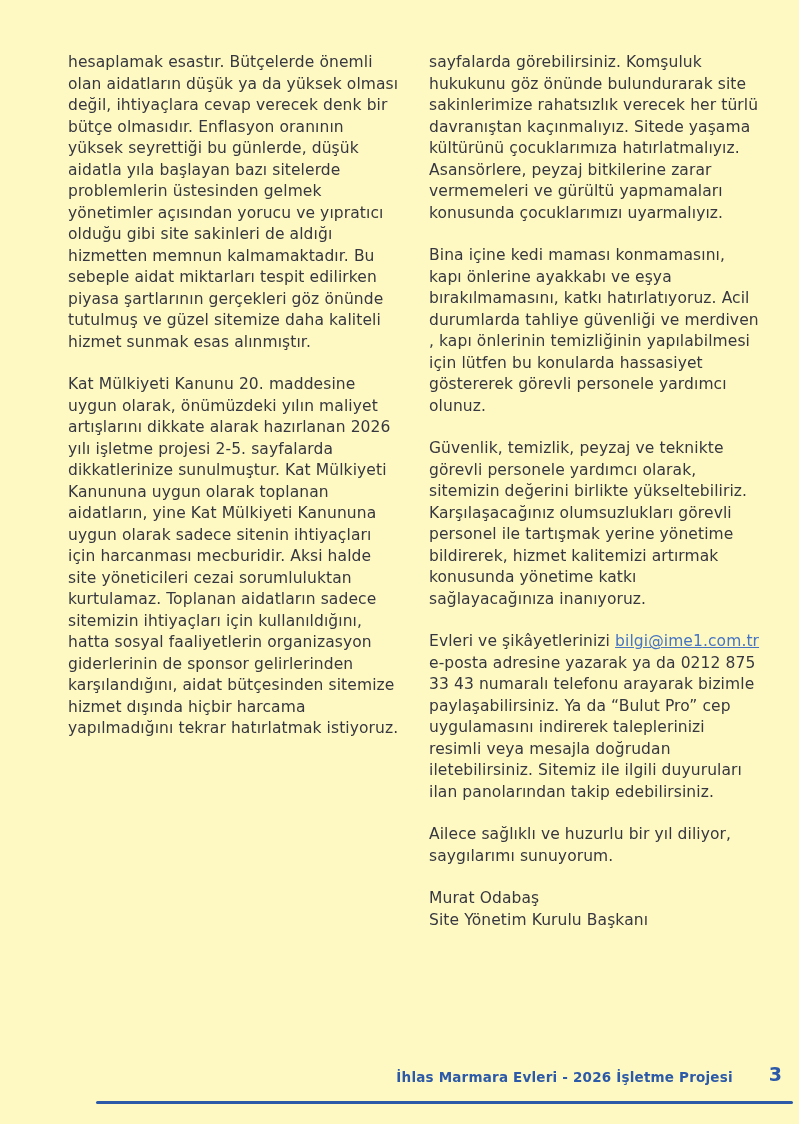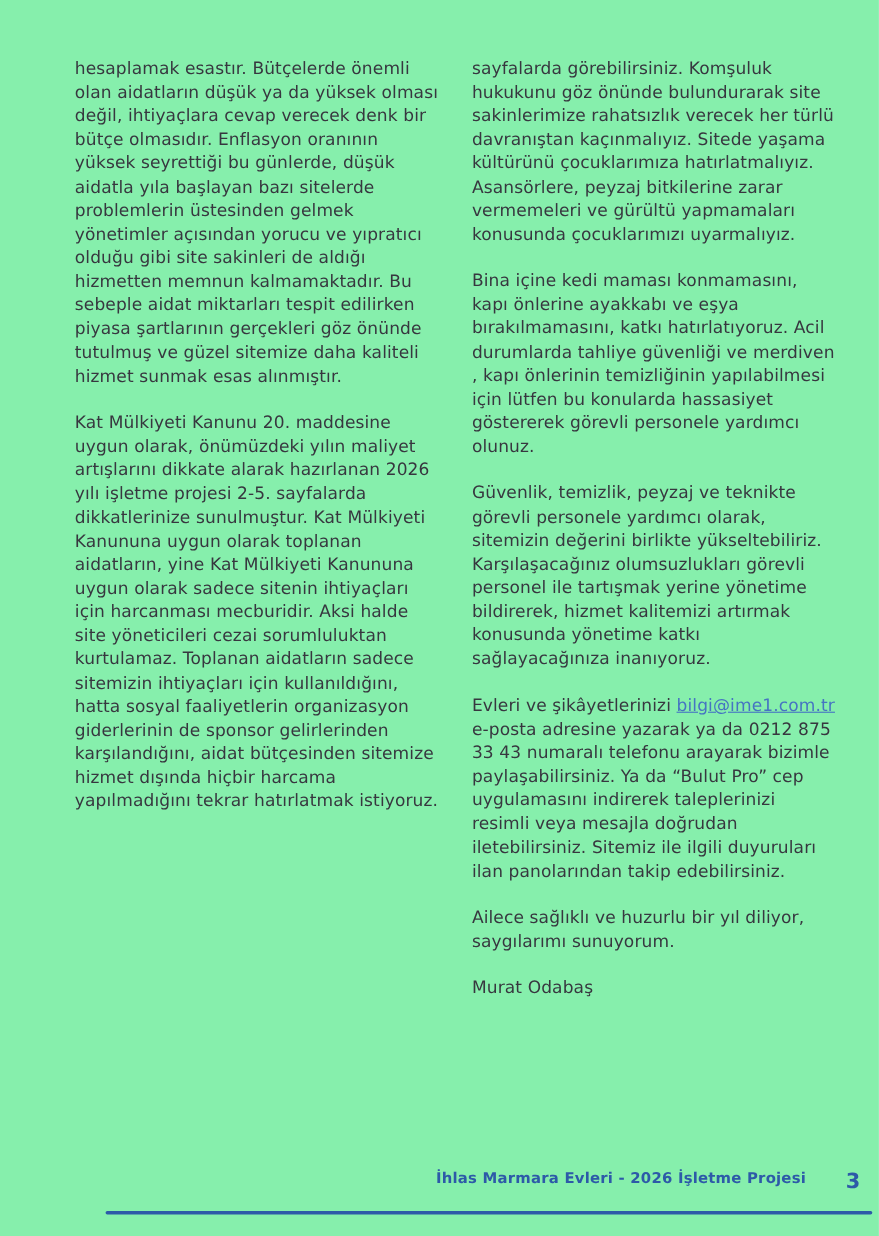--- a/index.html
+++ b/index.html
@@ -11,21 +11,21 @@
     width: 799px;
     height: 1124px;
     position: relative;
     overflow: hidden;
     font-family: "DejaVu Sans", sans-serif;
     color: #37373f;
   }
   .page {
     position: absolute;
     inset: 0;
-    background: #86efac;
+    background: #fef9c3;
   }
   .columns {
     position: absolute;
     top: 52px;
     left: 68px;
     display: flex;
     gap: 28px;
   }
   .column {
     width: 333px;
@@ -43,21 +43,21 @@
     margin-top: 16px;
   }
   .signature div {
     line-height: 21.5px;
   }
   .footer {
     position: absolute;
     top: 1063px;
     right: 17px;
     display: flex;
-    align-items: flex-start;
+    align-items: flex-end;
     gap: 36px;
   }
   .footer-title {
     font-size: 13.5px;
     font-weight: bold;
     color: #2d5aa8;
     letter-spacing: 0.2px;
   }
   .footer-page {
     font-size: 19px;
@@ -87,20 +87,21 @@
     </div>
 
     <div class="column">
       <p>sayfalarda görebilirsiniz. Komşuluk hukukunu göz önünde bulundurarak site sakinlerimize rahatsızlık verecek her türlü davranıştan kaçınmalıyız. Sitede yaşama kültürünü çocuklarımıza hatırlatmalıyız. Asansörlere, peyzaj bitkilerine zarar vermemeleri ve gürültü yapmamaları konusunda çocuklarımızı uyarmalıyız.</p>
       <p>Bina içine kedi maması konmamasını, kapı önlerine ayakkabı ve eşya bırakılmamasını, katkı hatırlatıyoruz. Acil durumlarda tahliye güvenliği ve merdiven , kapı önlerinin temizliğinin yapılabilmesi için lütfen bu konularda hassasiyet göstererek görevli personele yardımcı olunuz.</p>
       <p>Güvenlik, temizlik, peyzaj ve teknikte görevli personele yardımcı olarak, sitemizin değerini birlikte yükseltebiliriz. Karşılaşacağınız olumsuzlukları görevli personel ile tartışmak yerine yönetime bildirerek, hizmet kalitemizi artırmak konusunda yönetime katkı sağlayacağınıza inanıyoruz.</p>
       <p><span>Evleri ve şikâyetlerinizi </span><a class="link">bilgi@ime1.com.tr</a><span> e-posta adresine yazarak ya da 0212 875 33 43 numaralı telefonu arayarak bizimle paylaşabilirsiniz. Ya da “Bulut Pro” cep uygulamasını indirerek taleplerinizi resimli veya mesajla doğrudan iletebilirsiniz. Sitemiz ile ilgili duyuruları ilan panolarından takip edebilirsiniz.</span></p>
       <p>Ailece sağlıklı ve huzurlu bir yıl diliyor, saygılarımı sunuyorum.</p>
       <div class="signature">
         <div>Murat Odabaş</div>
+        <div>Site Yönetim Kurulu Başkanı</div>
       </div>
     </div>
 
   </div>
 
   <div class="footer">
     <span class="footer-title">İhlas Marmara Evleri - 2026 İşletme Projesi</span>
     <span class="footer-page">3</span>
   </div>
 

